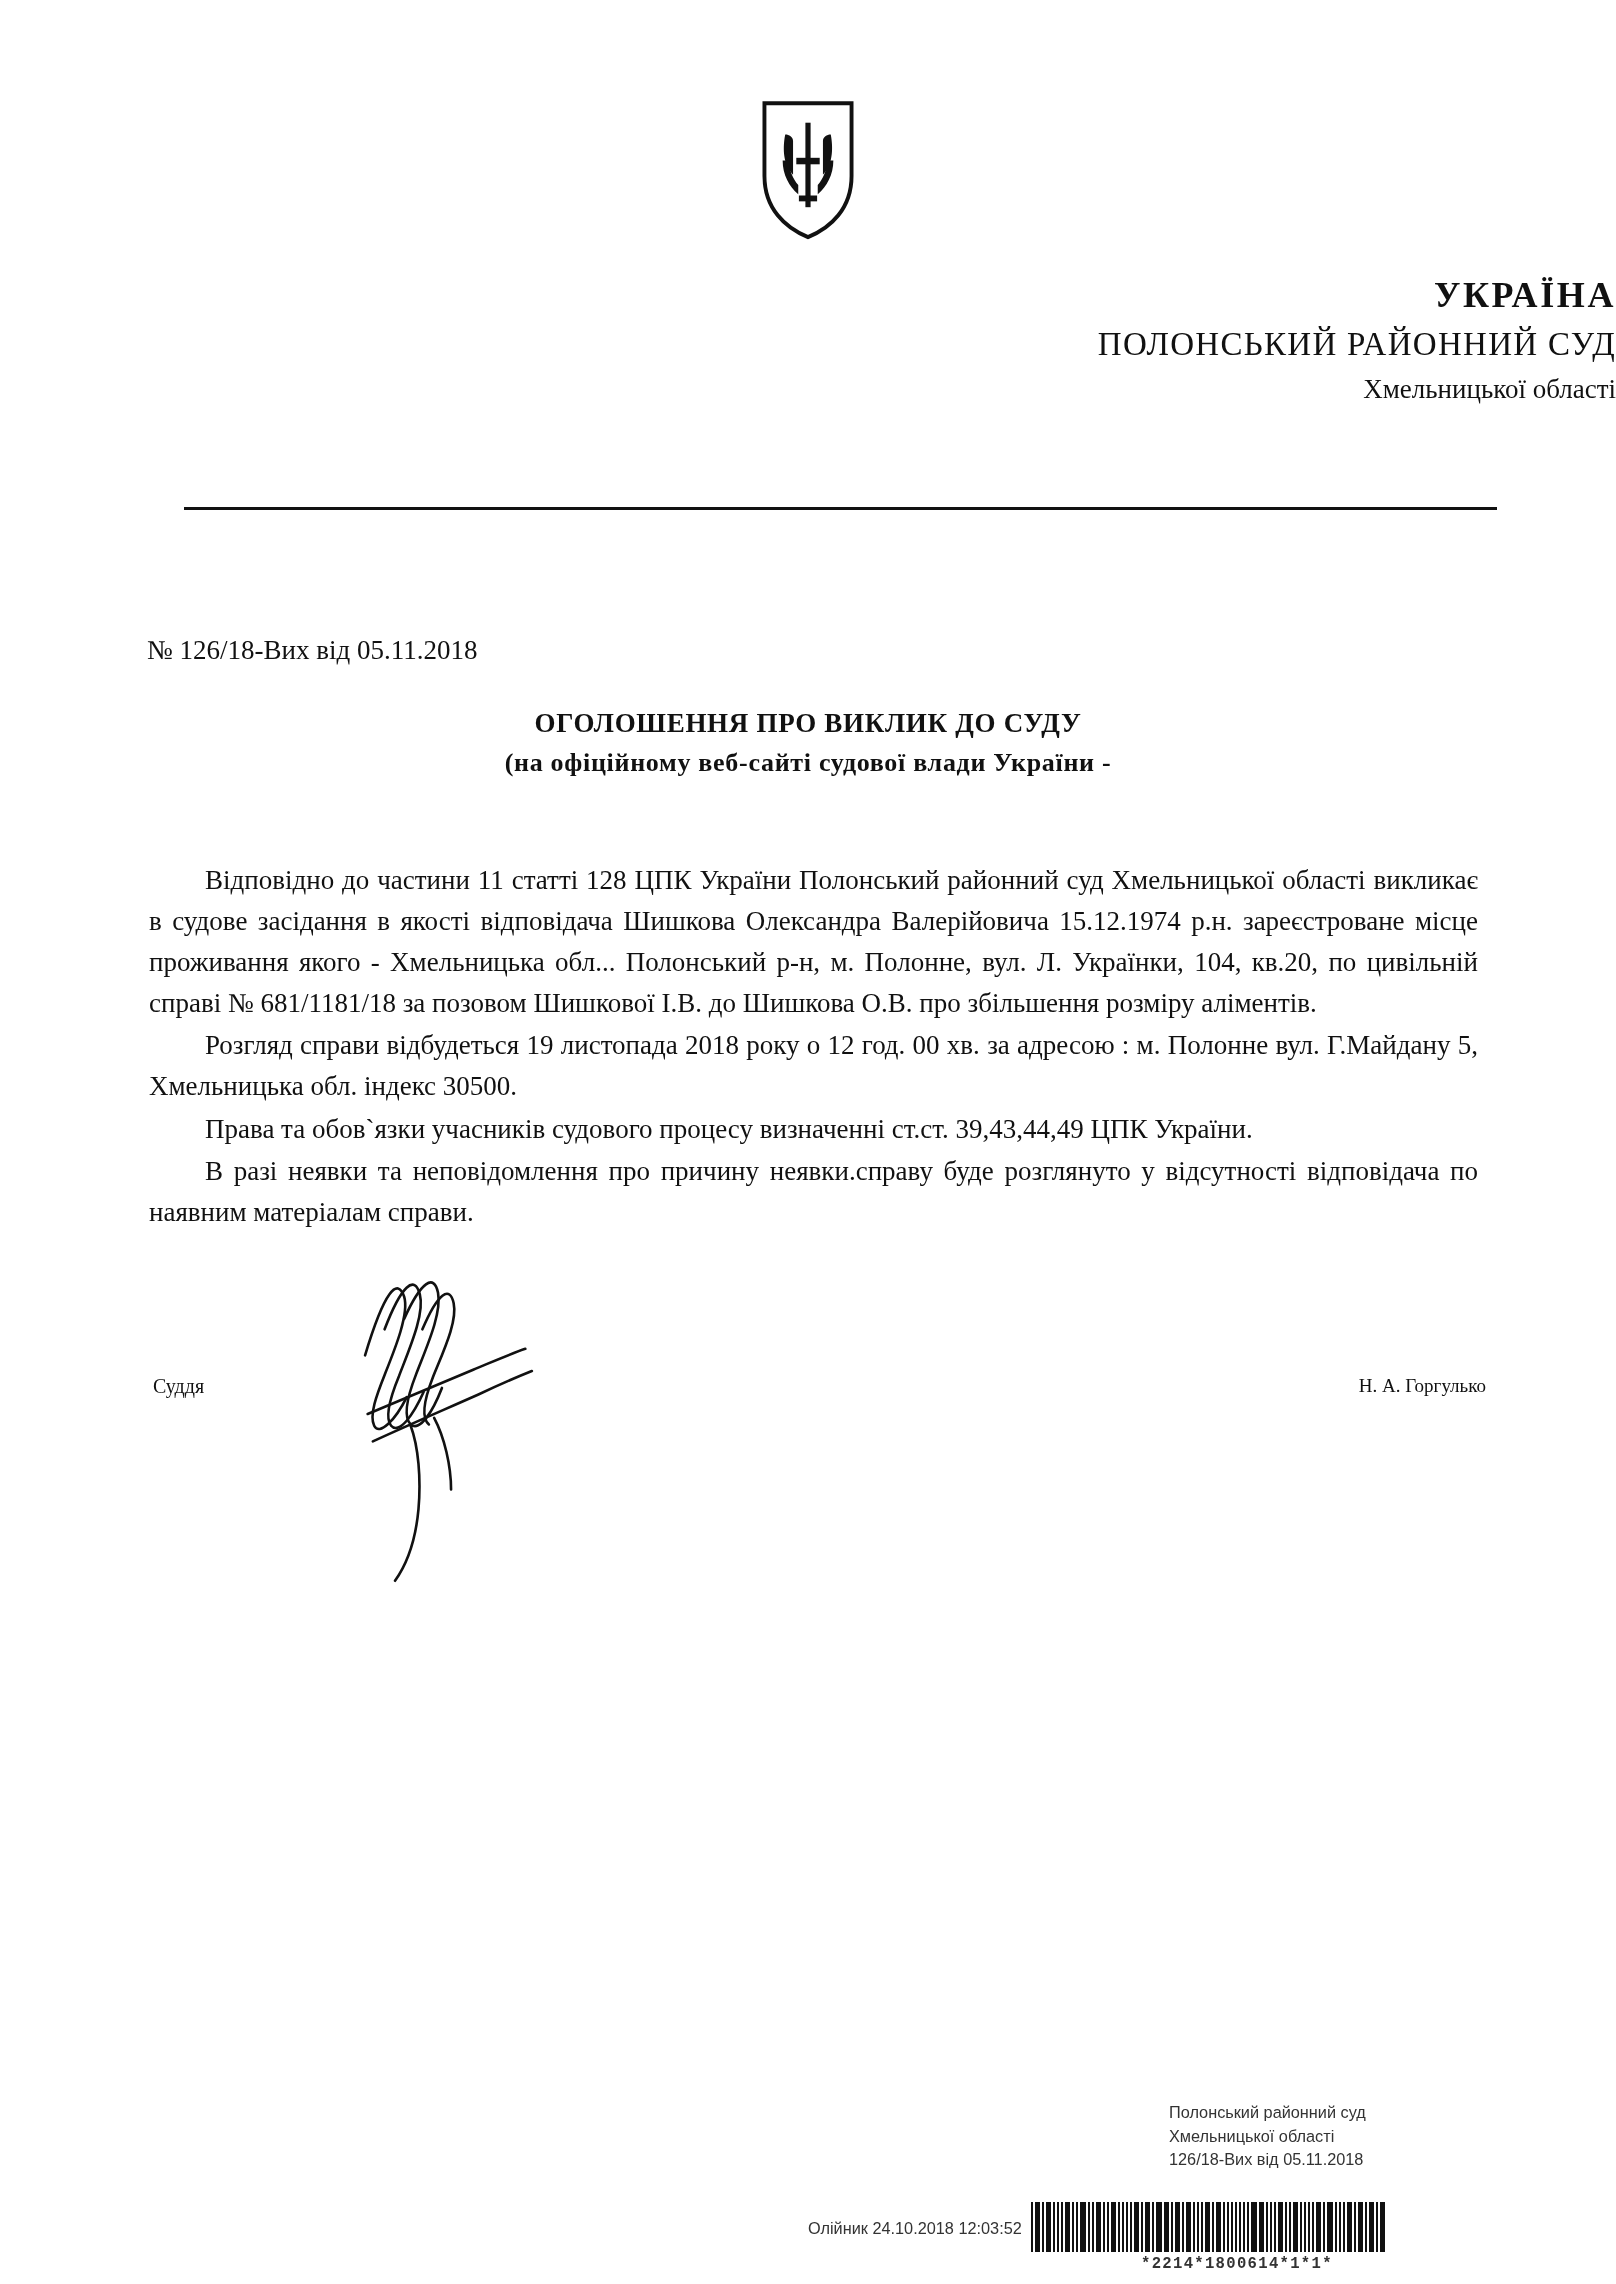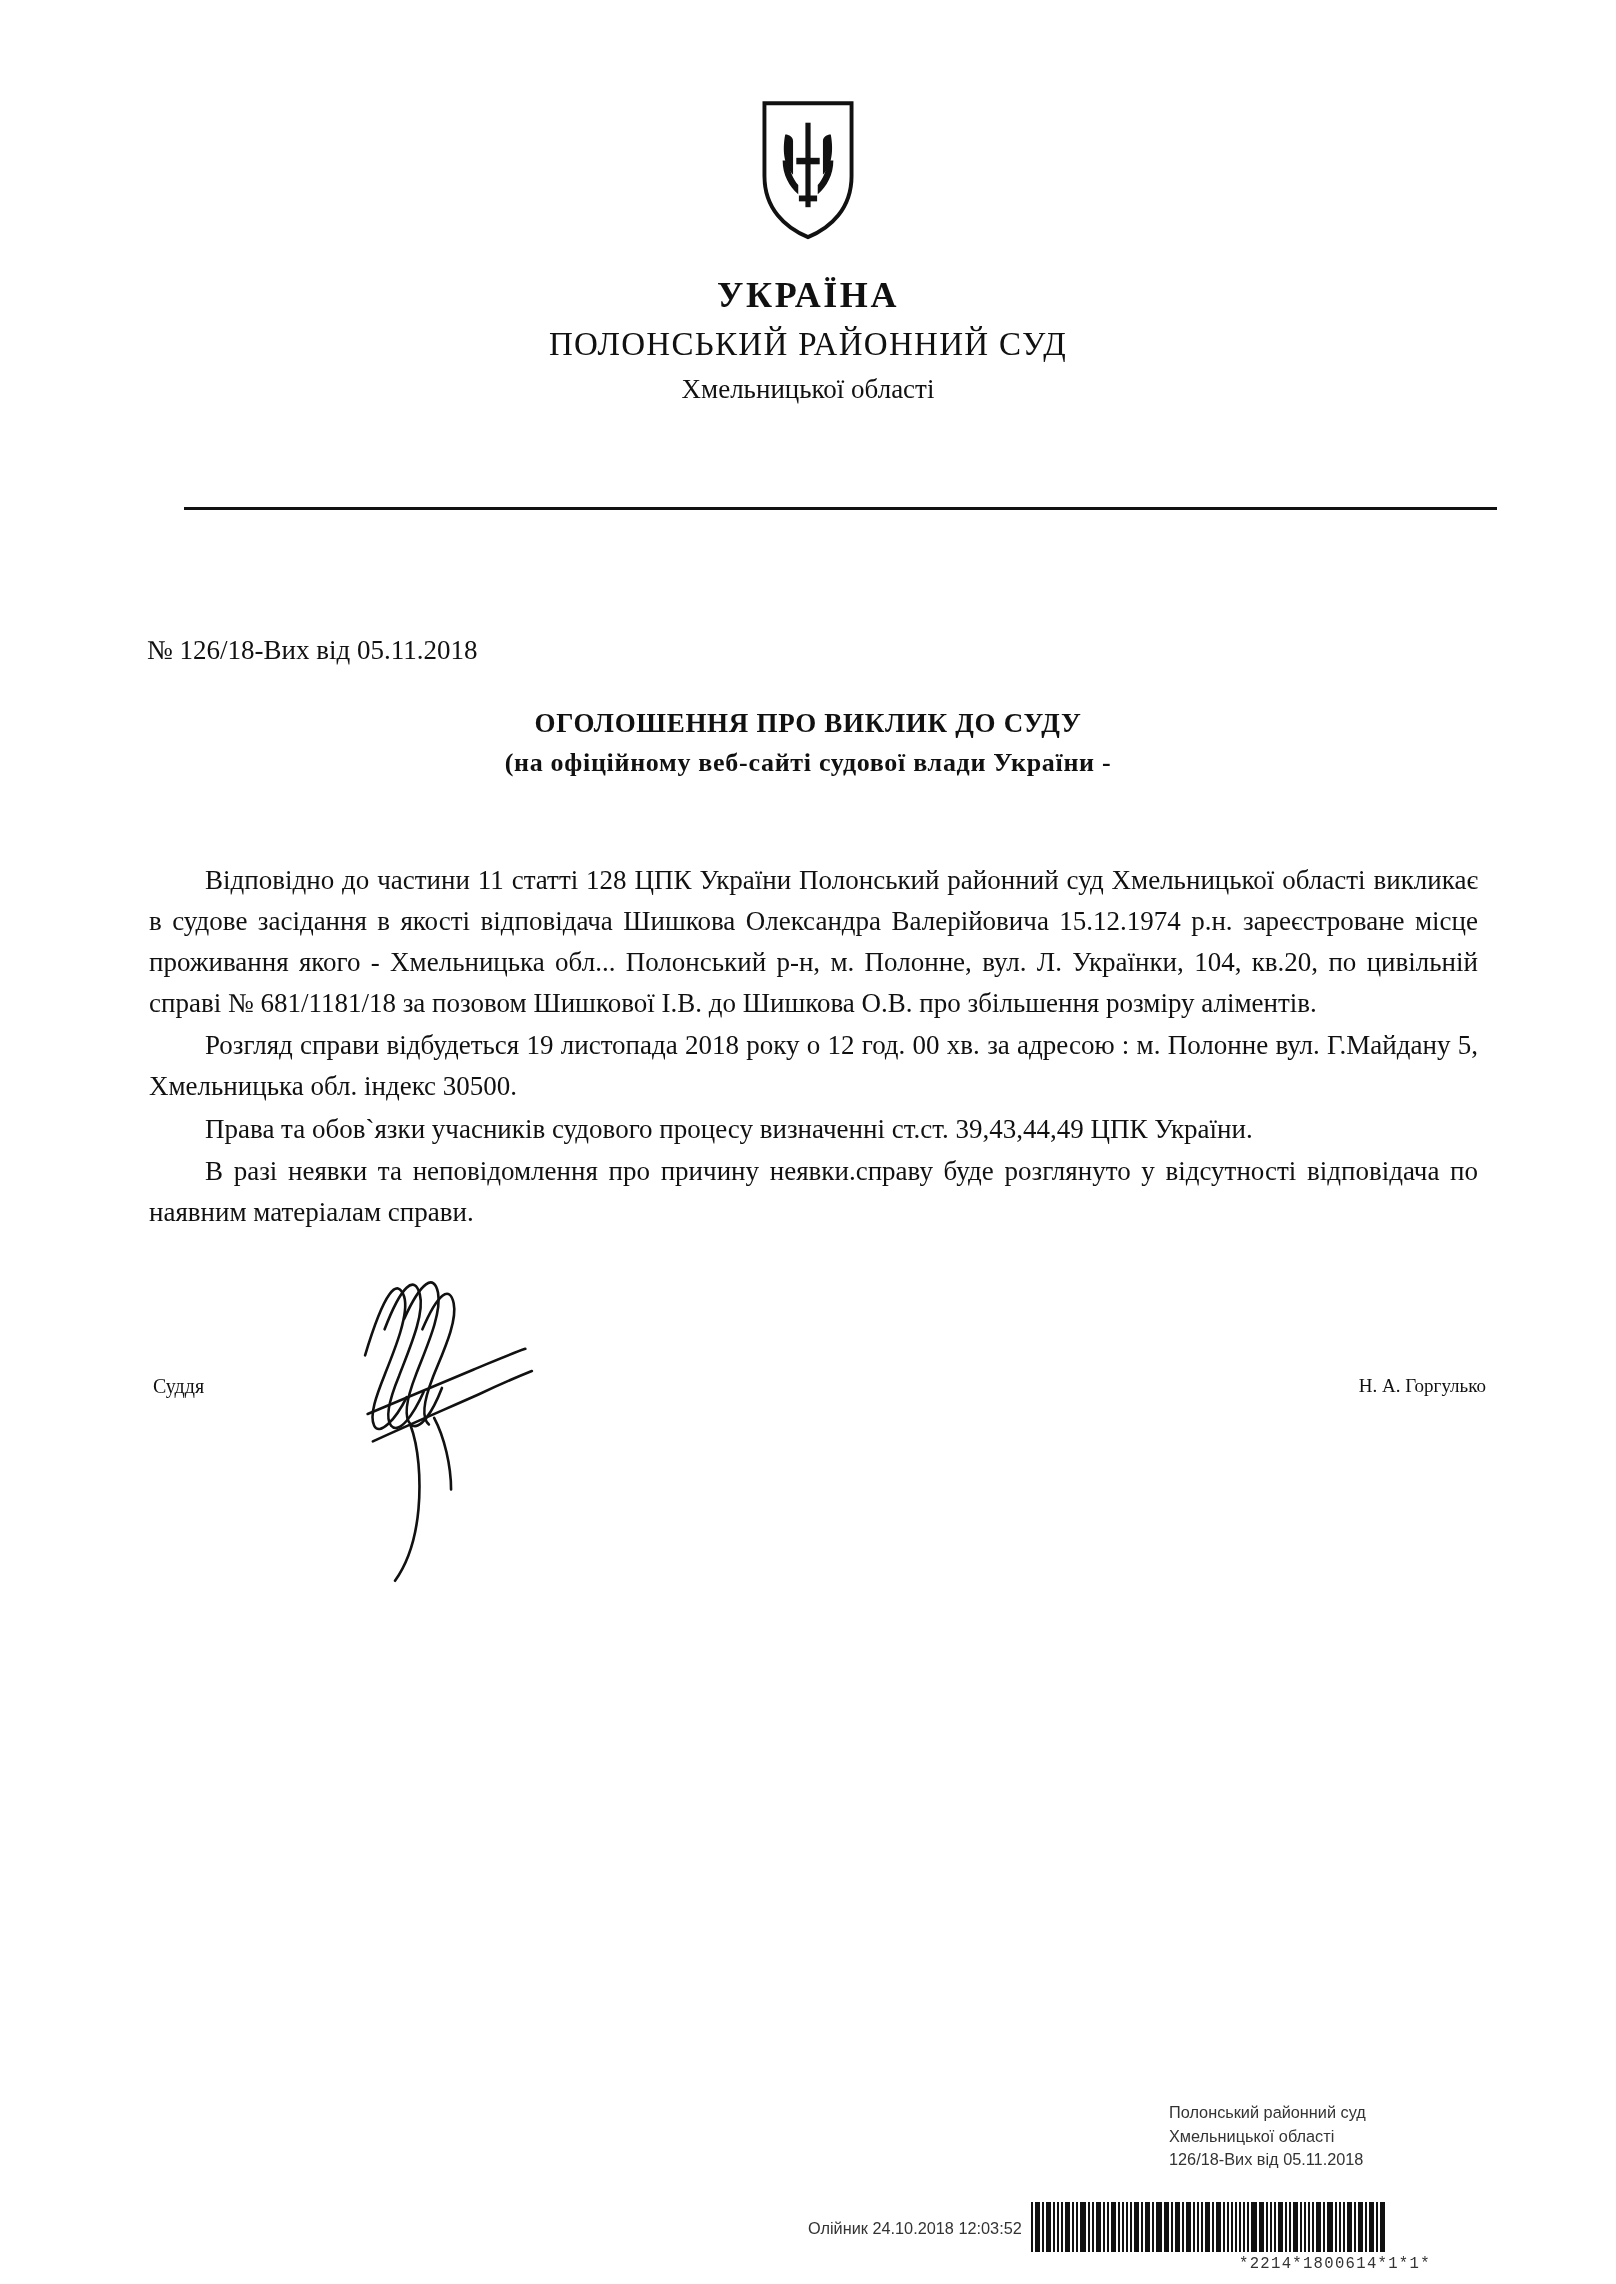--- a/index.html
+++ b/index.html
@@ -29,21 +29,21 @@
   }
   .emblem {
     display: inline-block;
   }
   
   .header {
     position: absolute;
     top: 274px;
     left: 0;
     width: 100%;
-    text-align: center;
+    text-align: right;
   }
   .h-country {
     font-size: 36px;
     font-weight: bold;
     letter-spacing: 2.6px;
     line-height: 1.2;
   }
   .h-court {
     font-size: 33px;
     letter-spacing: 1.3px;
@@ -162,25 +162,26 @@
   }
   .barcode span {
     display: block;
     background: #111111;
     height: 50px;
     margin-right: 2px;
   }
   .barcode-num {
     position: absolute;
     top: 2255px;
-    left: 1239px;
+    left: 1141px;
     font-family: "Liberation Mono", monospace;
     font-size: 15.6px;
     color: #333333;
     letter-spacing: 1.3px;
+    font-weight: bold;
   }
 </style>
 </head>
 <body>
 
 <div class="page">
 
   <div class="emblem-wrap">
     <span class="emblem">
       <svg width="98" height="143" viewBox="0 0 150 220" xmlns="http://www.w3.org/2000/svg">

